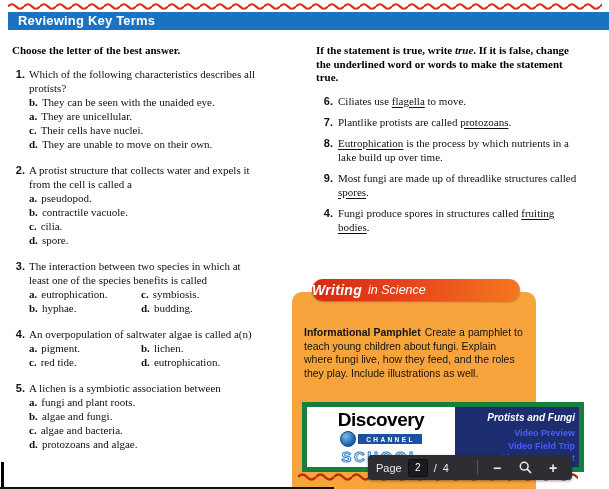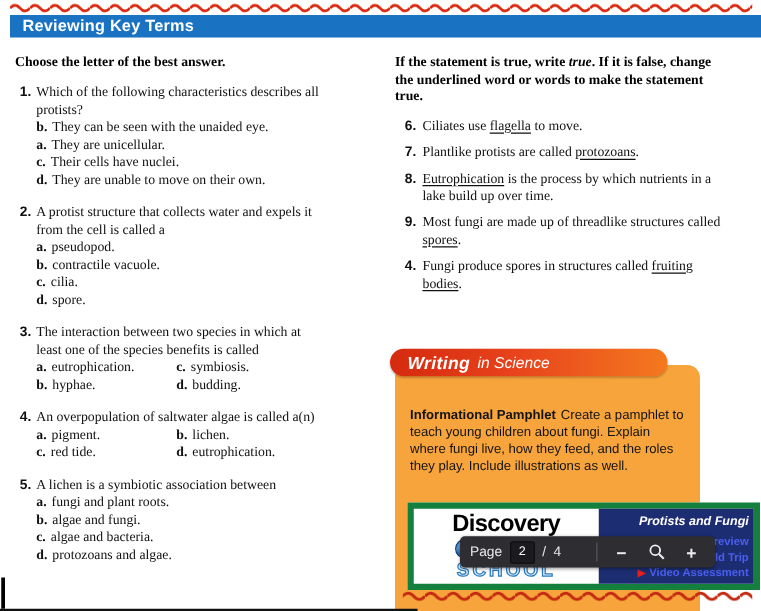--- a/index.html
+++ b/index.html
@@ -24,24 +24,24 @@
   .qnum{position:absolute;left:0;top:0;width:13px;font-family:"Liberation Sans",sans-serif;font-weight:700;
     font-size:11px;text-align:right}
   .col-right .qnum{width:17px}
   .q-body{max-width:232px}
   .col-right .q-body{max-width:242px}
   .cl{font-weight:700;margin-right:4px}
   .choice{max-width:242px}
   .grid2{display:grid;grid-template-columns:112px 128px}
   .ul{text-decoration:underline;text-underline-offset:2px}
 
-  .panel{position:absolute;left:316px;top:292px;width:244px;height:197px;background:#f7a43c;border-radius:10px 10px 0 0}
+  .panel{position:absolute;left:292px;top:292px;width:244px;height:197px;background:#f7a43c;border-radius:10px 10px 0 0}
   .pill{position:absolute;left:312px;top:279px;width:208px;height:22px;border-radius:12px;
     background:linear-gradient(90deg,#d52a0f 0%,#e8431c 45%,#f4791f 100%);color:#fff;
-    font-family:"Liberation Sans",sans-serif;display:flex;align-items:center;padding-left:14px;z-index:3;
+    font-family:"Liberation Sans",sans-serif;display:flex;align-items:center;z-index:3;
     box-shadow:0 1px 2px rgba(0,0,0,.3)}
   .pill .b{font-weight:700;font-style:italic;font-size:14px;margin-right:6px;letter-spacing:.3px}
   .pill .r{font-size:12.5px;font-style:italic}
   .panel-body{padding:34px 12px 0 12px;font-family:"Liberation Sans",sans-serif;font-size:10.5px;
     line-height:13.5px;color:#131313}
   .panel-body .lbl{font-weight:700;margin-right:4px}
 
   .media-box{position:absolute;left:10px;top:110px;width:272px;height:60px;background:#fff;
     border:5px solid #15803d;display:flex}
   .logo-side{width:148px;display:flex;flex-direction:column;align-items:center;justify-content:center;gap:1px}
@@ -55,21 +55,21 @@
   .logo-school{font-family:"Liberation Sans",sans-serif;font-weight:700;font-size:15px;letter-spacing:2.5px;
     color:#eaf2fa;-webkit-text-stroke:1px #2a7bc0;line-height:15px}
   .video-side{flex:1;background:#1d2d72;padding:5px 4px;display:flex;flex-direction:column;align-items:flex-end}
   .video-title{color:#fff;font-family:"Liberation Sans",sans-serif;font-weight:700;font-style:italic;
     font-size:10px;margin-bottom:4px}
   .video-link{color:#4a5ef0;font-family:"Liberation Sans",sans-serif;font-weight:700;font-size:9px;
     line-height:12.5px;cursor:pointer}
   .play{color:#e8201a;font-size:8px;margin-right:3px}
   .wave-bottom{position:absolute;left:6px;top:180px}
 
-  .toolbar{position:absolute;left:368px;top:429px;width:188px;height:25px;background:#2d2d32;border-radius:4px;
+  .toolbar{position:absolute;left:368px;top:455px;width:188px;height:25px;background:#2d2d32;border-radius:4px;
     display:flex;align-items:center;padding:0 8px;gap:6px;z-index:6;box-shadow:0 1px 3px rgba(0,0,0,.4);
     font-family:"Liberation Sans",sans-serif;color:#e9e9e9;font-size:11px}
   .page-input{width:18px;height:16px;background:#1b1b1f;border:1px solid #0f0f12;color:#fff;font-size:10px;
     text-align:center;border-radius:2px;font-family:"Liberation Sans",sans-serif;padding:0}
   .tb-btn{width:22px;height:21px;display:flex;align-items:center;justify-content:center;border-radius:3px;
     cursor:pointer;font-size:14px;color:#ececec;font-weight:700}
   .tb-sep{width:1px;height:15px;background:#55555c;margin:0 2px}
   .tb-spacer{flex:1}
 
   .caret{position:absolute;left:1px;top:462px;width:3px;height:25px;background:#000}

